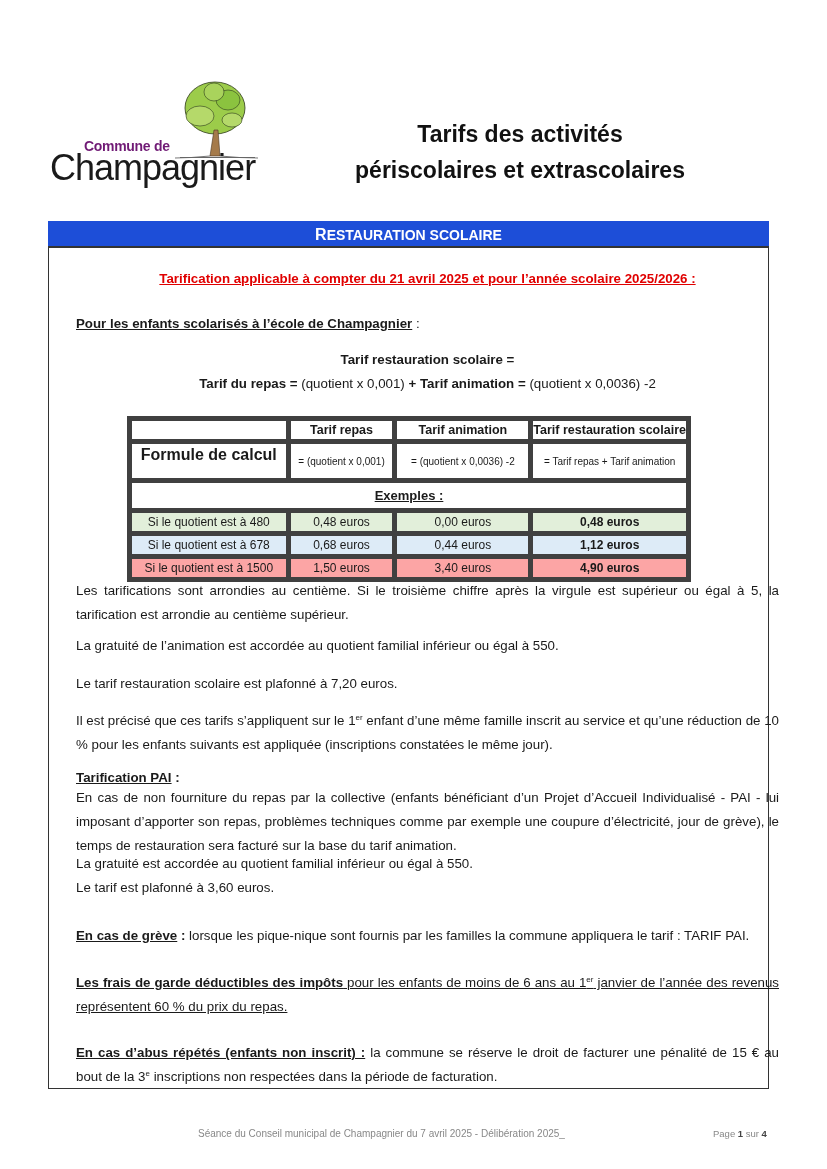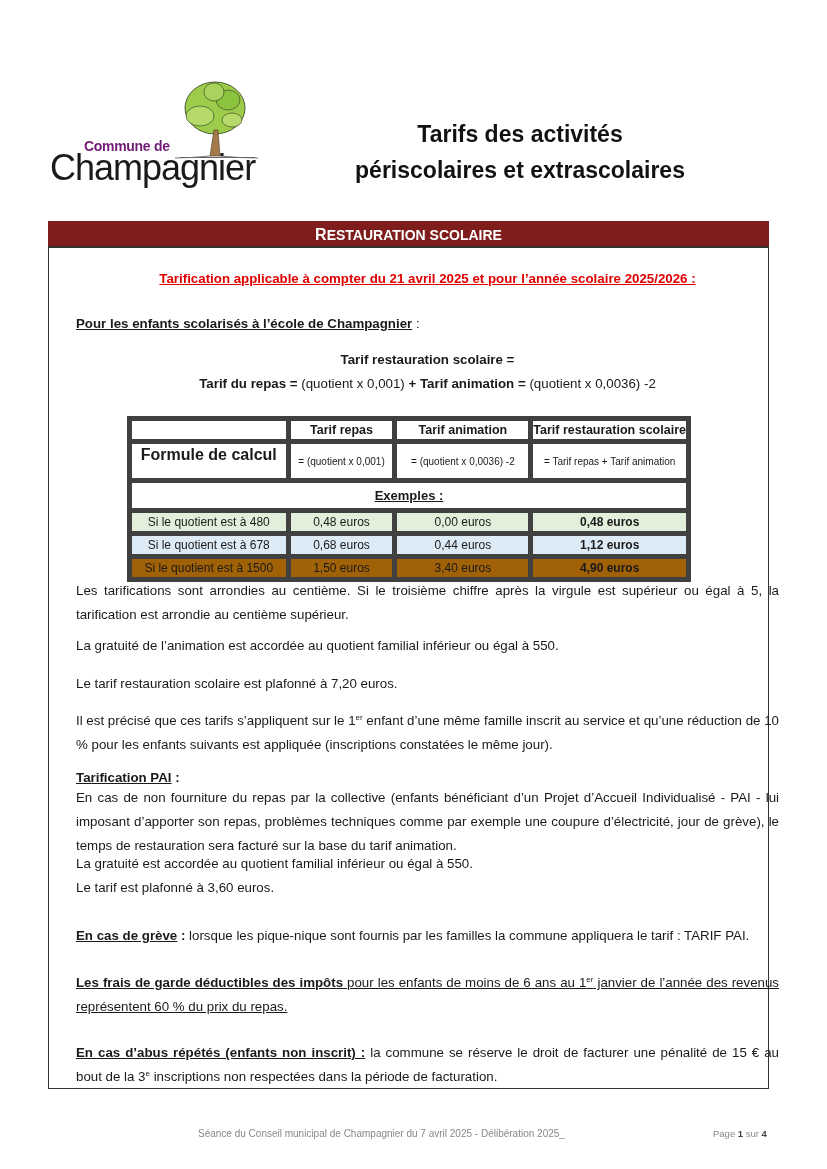--- a/index.html
+++ b/index.html
@@ -3,39 +3,39 @@
 <meta charset="utf-8">
 <style>
   html, body { margin: 0; padding: 0; background: #ffffff; }
   body { width: 827px; height: 1169px; position: relative; font-family: "Liberation Sans", sans-serif; color: #1a1a1a; overflow: hidden; }
   .logo { position: absolute; left: 50px; top: 78px; width: 210px; height: 110px; }
   .logo-text-small { position: absolute; left: 34px; top: 60px; font-size: 14px; font-weight: bold; letter-spacing: -0.3px; color: #701a75; }
   .logo-text-big { position: absolute; left: 0px; top: 70px; font-size: 36px; font-weight: normal; letter-spacing: -1px; color: #1a1a1a; line-height: 40px; }
   .logo-line { position: absolute; left: 130px; top: 79px; width: 75px; height: 1px; background: #666; }
   .logo-tree { position: absolute; left: 120px; top: 0px; width: 90px; height: 82px; }
   .title { position: absolute; left: 320px; top: 116px; width: 400px; text-align: center; font-size: 23px; font-weight: bold; line-height: 36px; color: #111; }
-  .section-bar { position: absolute; left: 48px; top: 221px; width: 721px; height: 27px; background: #7f1d1d; color: #fff; text-align: center; font-size: 14px; font-weight: bold; line-height: 27px; border-bottom: 2px solid #333; box-sizing: border-box; }
+  .section-bar { position: absolute; left: 48px; top: 221px; width: 721px; height: 27px; background: #1d4ed8; color: #fff; text-align: center; font-size: 14px; font-weight: bold; line-height: 27px; border-bottom: 2px solid #333; box-sizing: border-box; }
   .section-bar .cap { font-size: 16px; }
   .content-box { position: absolute; left: 48px; top: 248px; width: 721px; height: 841px; border: 1.5px solid #333; border-top: none; box-sizing: border-box; }
   .p { position: absolute; left: 76px; width: 703px; font-size: 13.3px; line-height: 24px; color: #1a1a1a; }
   .center { text-align: center; }
   .red-link { color: #e00000; font-weight: bold; text-decoration: underline; }
   .u { text-decoration: underline; }
   .b { font-weight: bold; }
   .justify { text-align: justify; }
   sup { font-size: 8px; line-height: 0; }
   table.tarif { position: absolute; left: 127px; top: 416px; width: 564px; border-collapse: collapse; font-size: 12px; }
   table.tarif td { border: 5px solid #404040; text-align: center; padding: 0; height: 18px; }
   table.tarif .hdr td { font-weight: bold; font-size: 12.5px; height: 18px; }
   table.tarif .formula td { height: 32px; font-size: 10px; }
   table.tarif .formula td.flabel { font-size: 16px; font-weight: bold; vertical-align: top; padding-top: 2px; }
   table.tarif .ex td { height: 25px; font-weight: bold; font-size: 13px; text-decoration: underline; }
   .row-green td { background: #e2efda; }
   .row-blue td { background: #ddebf7; }
-  .row-orange td { background: #a16207; }
+  .row-orange td { background: #fca5a5; }
   .footer-left { position: absolute; left: 198px; top: 1128px; font-size: 10px; color: #888; }
   .footer-right { position: absolute; left: 713px; top: 1128px; font-size: 9.5px; color: #888; }
   .footer-right .b { color: #444; }
 </style>
 </head>
 <body>
 
 <div class="logo">
   <svg class="logo-tree" viewBox="0 0 90 82">
     <ellipse cx="45" cy="30" rx="30" ry="26" fill="#9ccc4a" stroke="#2e3a1c" stroke-width="0.8"></ellipse>

